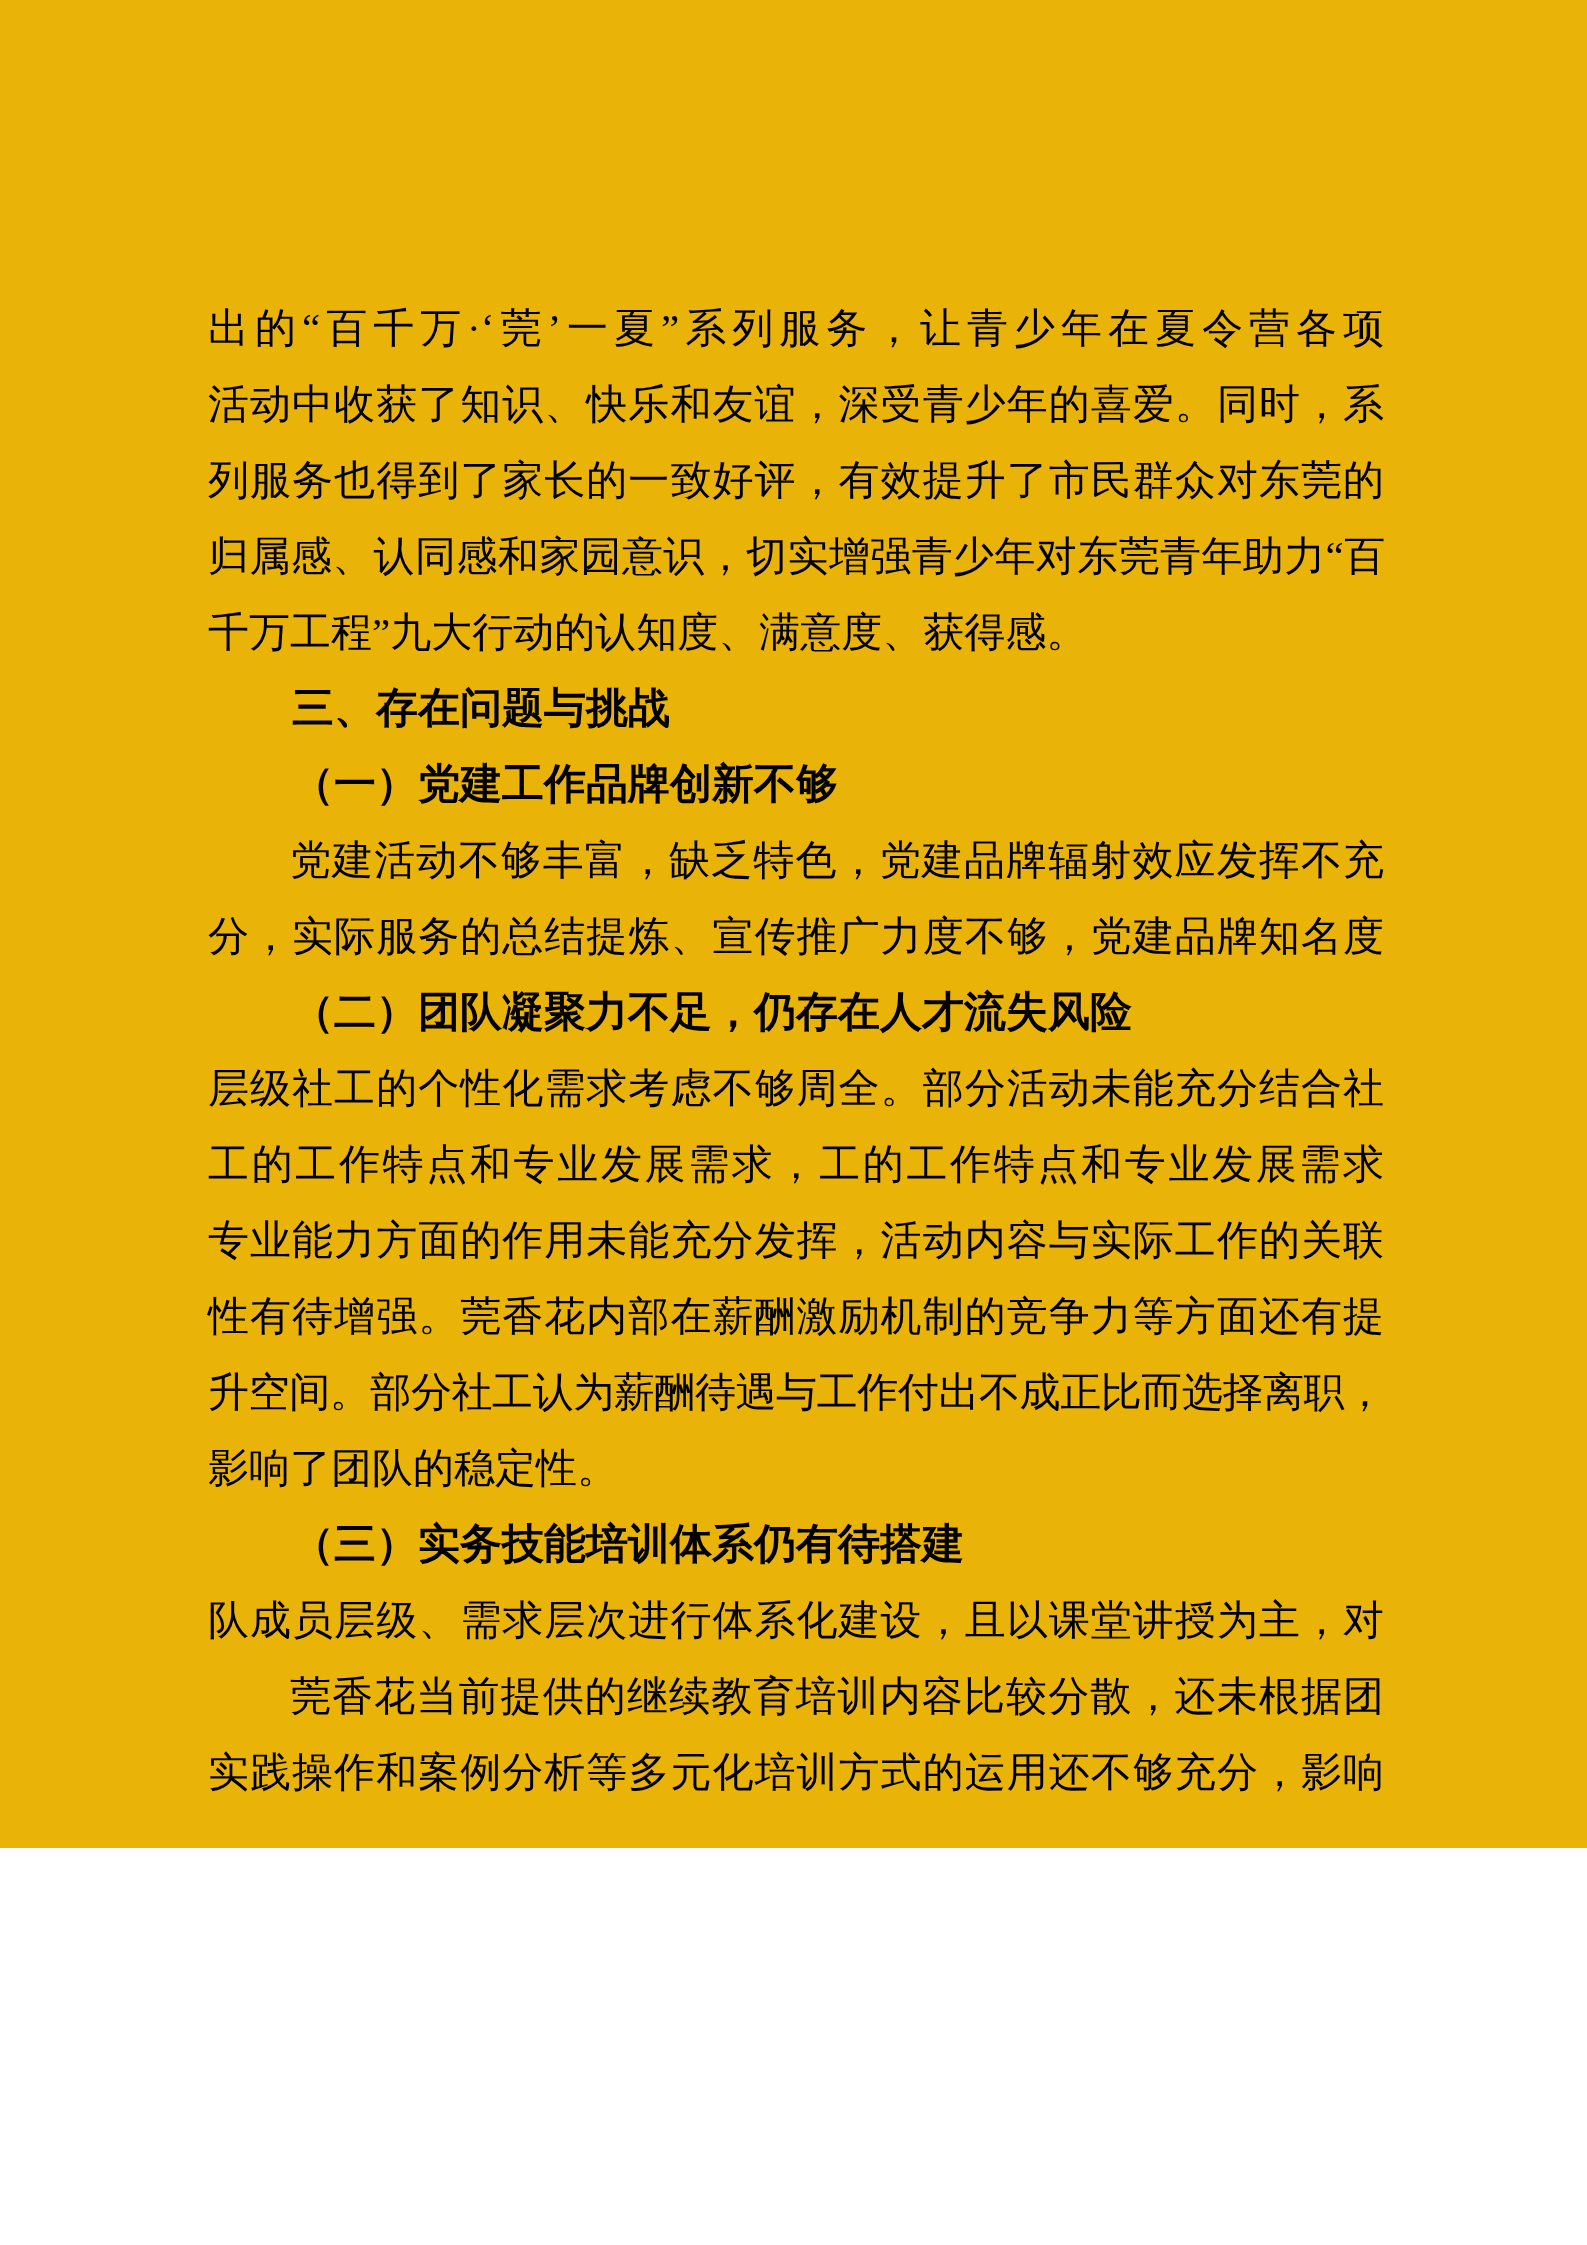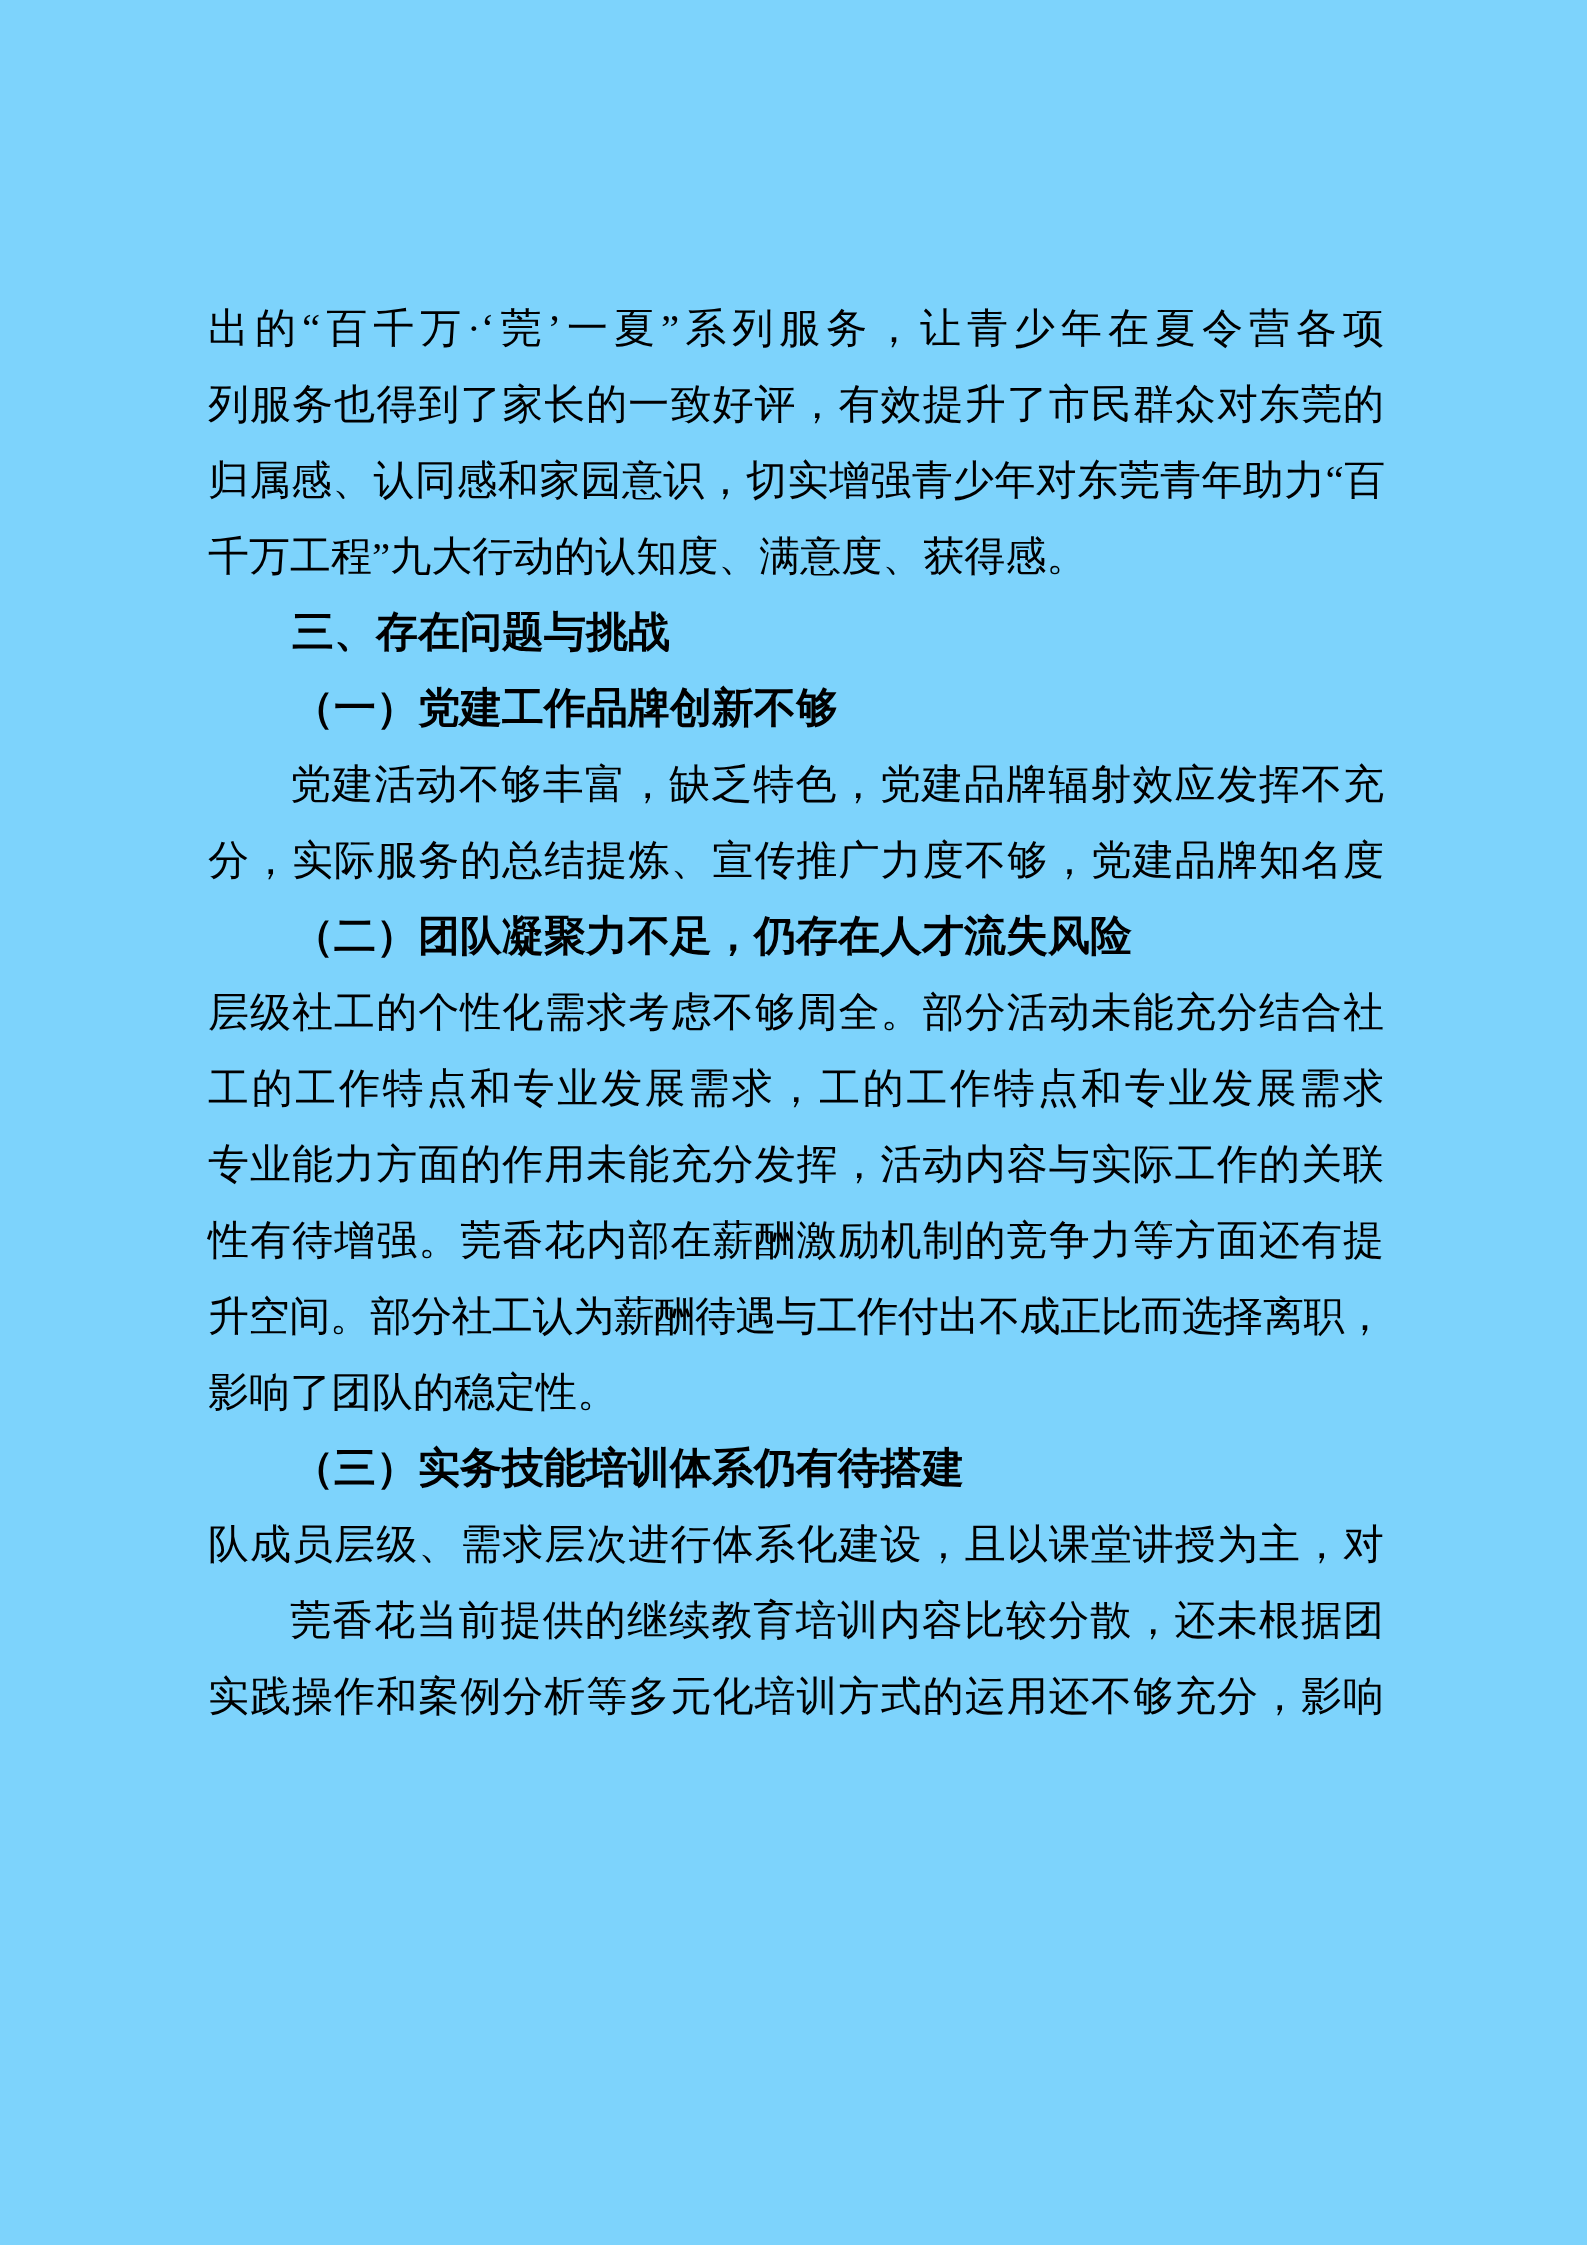--- a/index.html
+++ b/index.html
@@ -1,21 +1,21 @@
 <!DOCTYPE html>
 <html><head>
 <meta charset="utf-8">
 <style>
   html, body { margin: 0; padding: 0; background: #ffffff; }
 
   .page {
     position: relative;
     width: 1587px;
-    height: 2245px;
-    background: #7dd3fc;
+    height: 1848px;
+    background: #eab308;
     overflow: hidden;
   }
 
   .doc-body {
     position: absolute;
     left: 208px;
     top: 290px;
     width: 1176px;
     color: #000000;
     font-family: "Liberation Serif", "DejaVu Serif", serif;
@@ -60,20 +60,21 @@
   }
 </style>
 </head>
 <body>
 
 <div class="page">
   <div class="doc-body">
 
     <div>
       <div class="line">出的“百千万·‘莞’一夏”系列服务，让青少年在夏令营各项</div>
+      <div class="line">活动中收获了知识、快乐和友谊，深受青少年的喜爱。同时，系</div>
       <div class="line">列服务也得到了家长的一致好评，有效提升了市民群众对东莞的</div>
       <div class="line tight">归属感、认同感和家园意识，切实增强青少年对东莞青年助力“百</div>
       <div class="line last">千万工程”九大行动的认知度、满意度、获得感。</div>
     </div>
 
     <div>
       <div class="line h1">三、存在问题与挑战</div>
     </div>
 
     <div>

